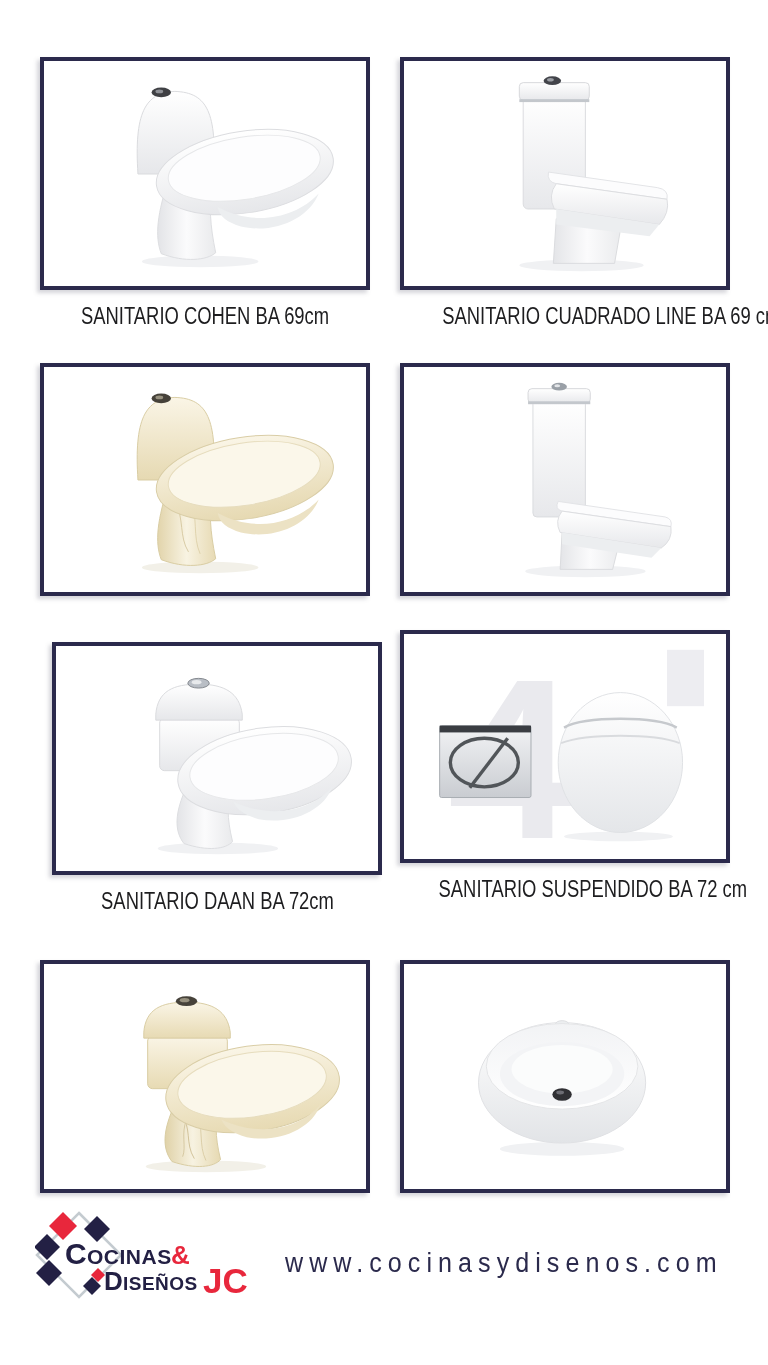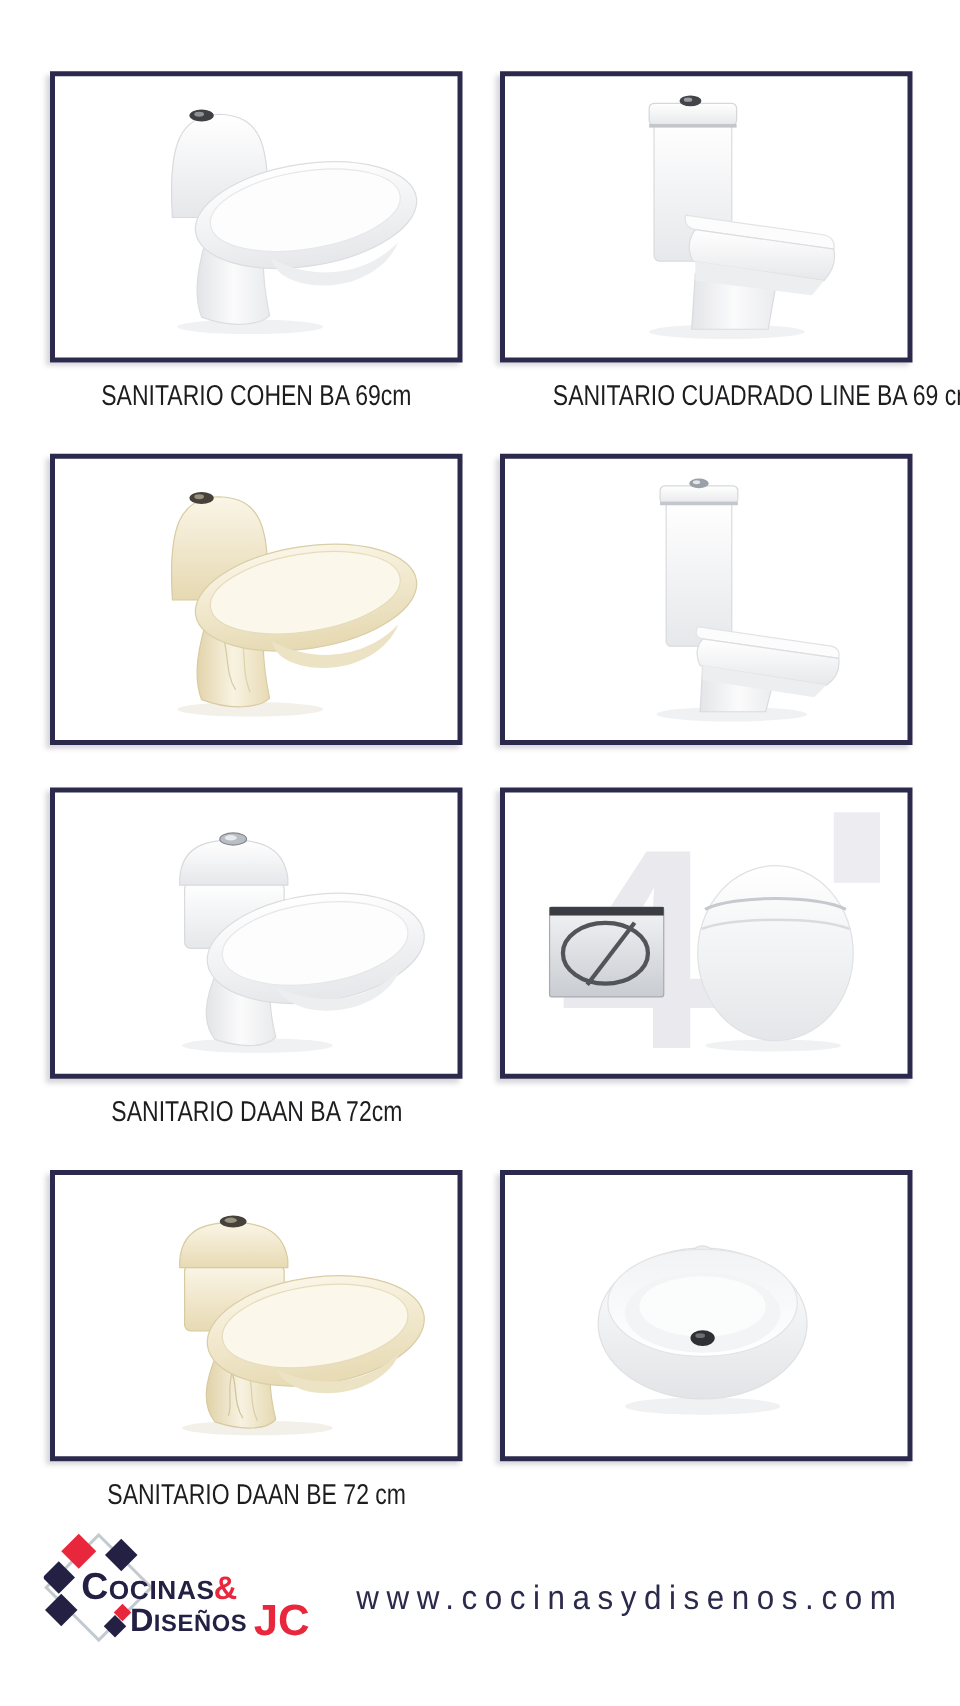--- a/index.html
+++ b/index.html
@@ -135,21 +135,21 @@
           <rect x="117" y="25" width="64" height="3" fill="#c3c7cc"></rect>
           <ellipse cx="149" cy="10" rx="8" ry="4" fill="#9aa0a7"></ellipse>
           <ellipse cx="147" cy="9" rx="3" ry="1.6" fill="#e4e6e9"></ellipse>
           <path d="M148 128 L258 144 Q266 146 264 154 L152 138 Q144 136 148 128 Z" fill="#fcfcfd" stroke="#e2e3e6"></path>
           <path d="M152 138 L264 154 Q266 168 254 176 L150 160 Q144 148 152 138 Z" fill="url(#p4a)" stroke="#dcdde0"></path>
           <path d="M152 160 L254 176 L244 186 L152 172 Z" fill="#eceef0"></path>
         </svg>
       </div>
     </figure>
 
-    <figure class="card" style="margin:0">
+    <figure class="card" style="margin:12px">
       <div class="frame">
         <svg viewBox="0 0 310 212">
           <defs>
             <linearGradient id="p5a" x1="0" y1="0" x2="0" y2="1">
                 <stop offset="0" stop-color="#ffffff"></stop>
                 <stop offset="1" stop-color="#e6e7ea"></stop>
               </linearGradient>
             <linearGradient id="p5b" x1="0" y1="0" x2="1" y2="0">
                 <stop offset="0" stop-color="#e3e4e7"></stop>
                 <stop offset=".5" stop-color="#fbfbfc"></stop>
@@ -190,20 +190,21 @@
           <rect x="26" y="84" width="94" height="74" rx="2" fill="url(#p6c)" stroke="#a6abb1"></rect>
           <rect x="26" y="84" width="94" height="7" fill="#3a3d42"></rect>
           <ellipse cx="72" cy="122" rx="35" ry="25" fill="none" stroke="#515559" stroke-width="3.5"></ellipse>
           <line x1="96" y1="97" x2="57" y2="148" stroke="#515559" stroke-width="3.5"></line>
           <ellipse cx="210" cy="198" rx="56" ry="5" fill="#f0f1f3"></ellipse>
           <ellipse cx="212" cy="122" rx="64" ry="72" fill="url(#p6a)" stroke="#dfe1e4"></ellipse>
           <path d="M154 86 C176 74 248 74 270 86" stroke="#c6c9cd" stroke-width="2.5" fill="none"></path>
           <path d="M151 102 C178 92 246 92 273 102" stroke="#d9dbde" stroke-width="2" fill="none"></path>
         </svg>
       </div>
+      <figcaption class="caption"><span>SANITARIO SUSPENDIDO BA 72 cm</span></figcaption>
     </figure>
 
     <figure class="card" style="margin:0">
       <div class="frame">
         <svg viewBox="0 0 310 212">
           <defs>
             <linearGradient id="p7a" x1="0" y1="0" x2="0" y2="1">
                 <stop offset="0" stop-color="#faf5e6"></stop>
                 <stop offset="1" stop-color="#e7dab3"></stop>
               </linearGradient>
@@ -222,21 +223,20 @@
           <path d="M92 60 C94 36 110 29 136 29 C163 29 178 38 181 60 L181 66 L92 66 Z" fill="url(#p7a)" stroke="#d8cba1"></path>
           <ellipse cx="136" cy="28" rx="11" ry="5" fill="#46423a"></ellipse>
           <ellipse cx="134" cy="27" rx="5" ry="2.2" fill="#97917f"></ellipse>
           <g transform="rotate(-8 204 118)">
             <ellipse cx="204" cy="118" rx="90" ry="44" fill="url(#p7a)" stroke="#d9cda6"></ellipse>
             <ellipse cx="204" cy="114" rx="77" ry="33" fill="#fbf7ea" stroke="#e6dcbd"></ellipse>
           </g>
           <path d="M172 150 C210 168 252 160 274 134 C265 160 230 174 198 168 C184 164 175 158 172 150 Z" fill="#ece2c4"></path>
         </svg>
       </div>
-      <figcaption class="caption"><span>SANITARIO DAAN BE 72 cm</span></figcaption>
     </figure>
 
     <figure class="card" style="margin:0">
       <div class="frame">
         <svg viewBox="0 0 310 212">
           <defs>
             <linearGradient id="p8a" x1="0" y1="0" x2="0" y2="1">
                 <stop offset="0" stop-color="#ffffff"></stop>
                 <stop offset="1" stop-color="#e2e4e7"></stop>
               </linearGradient>

